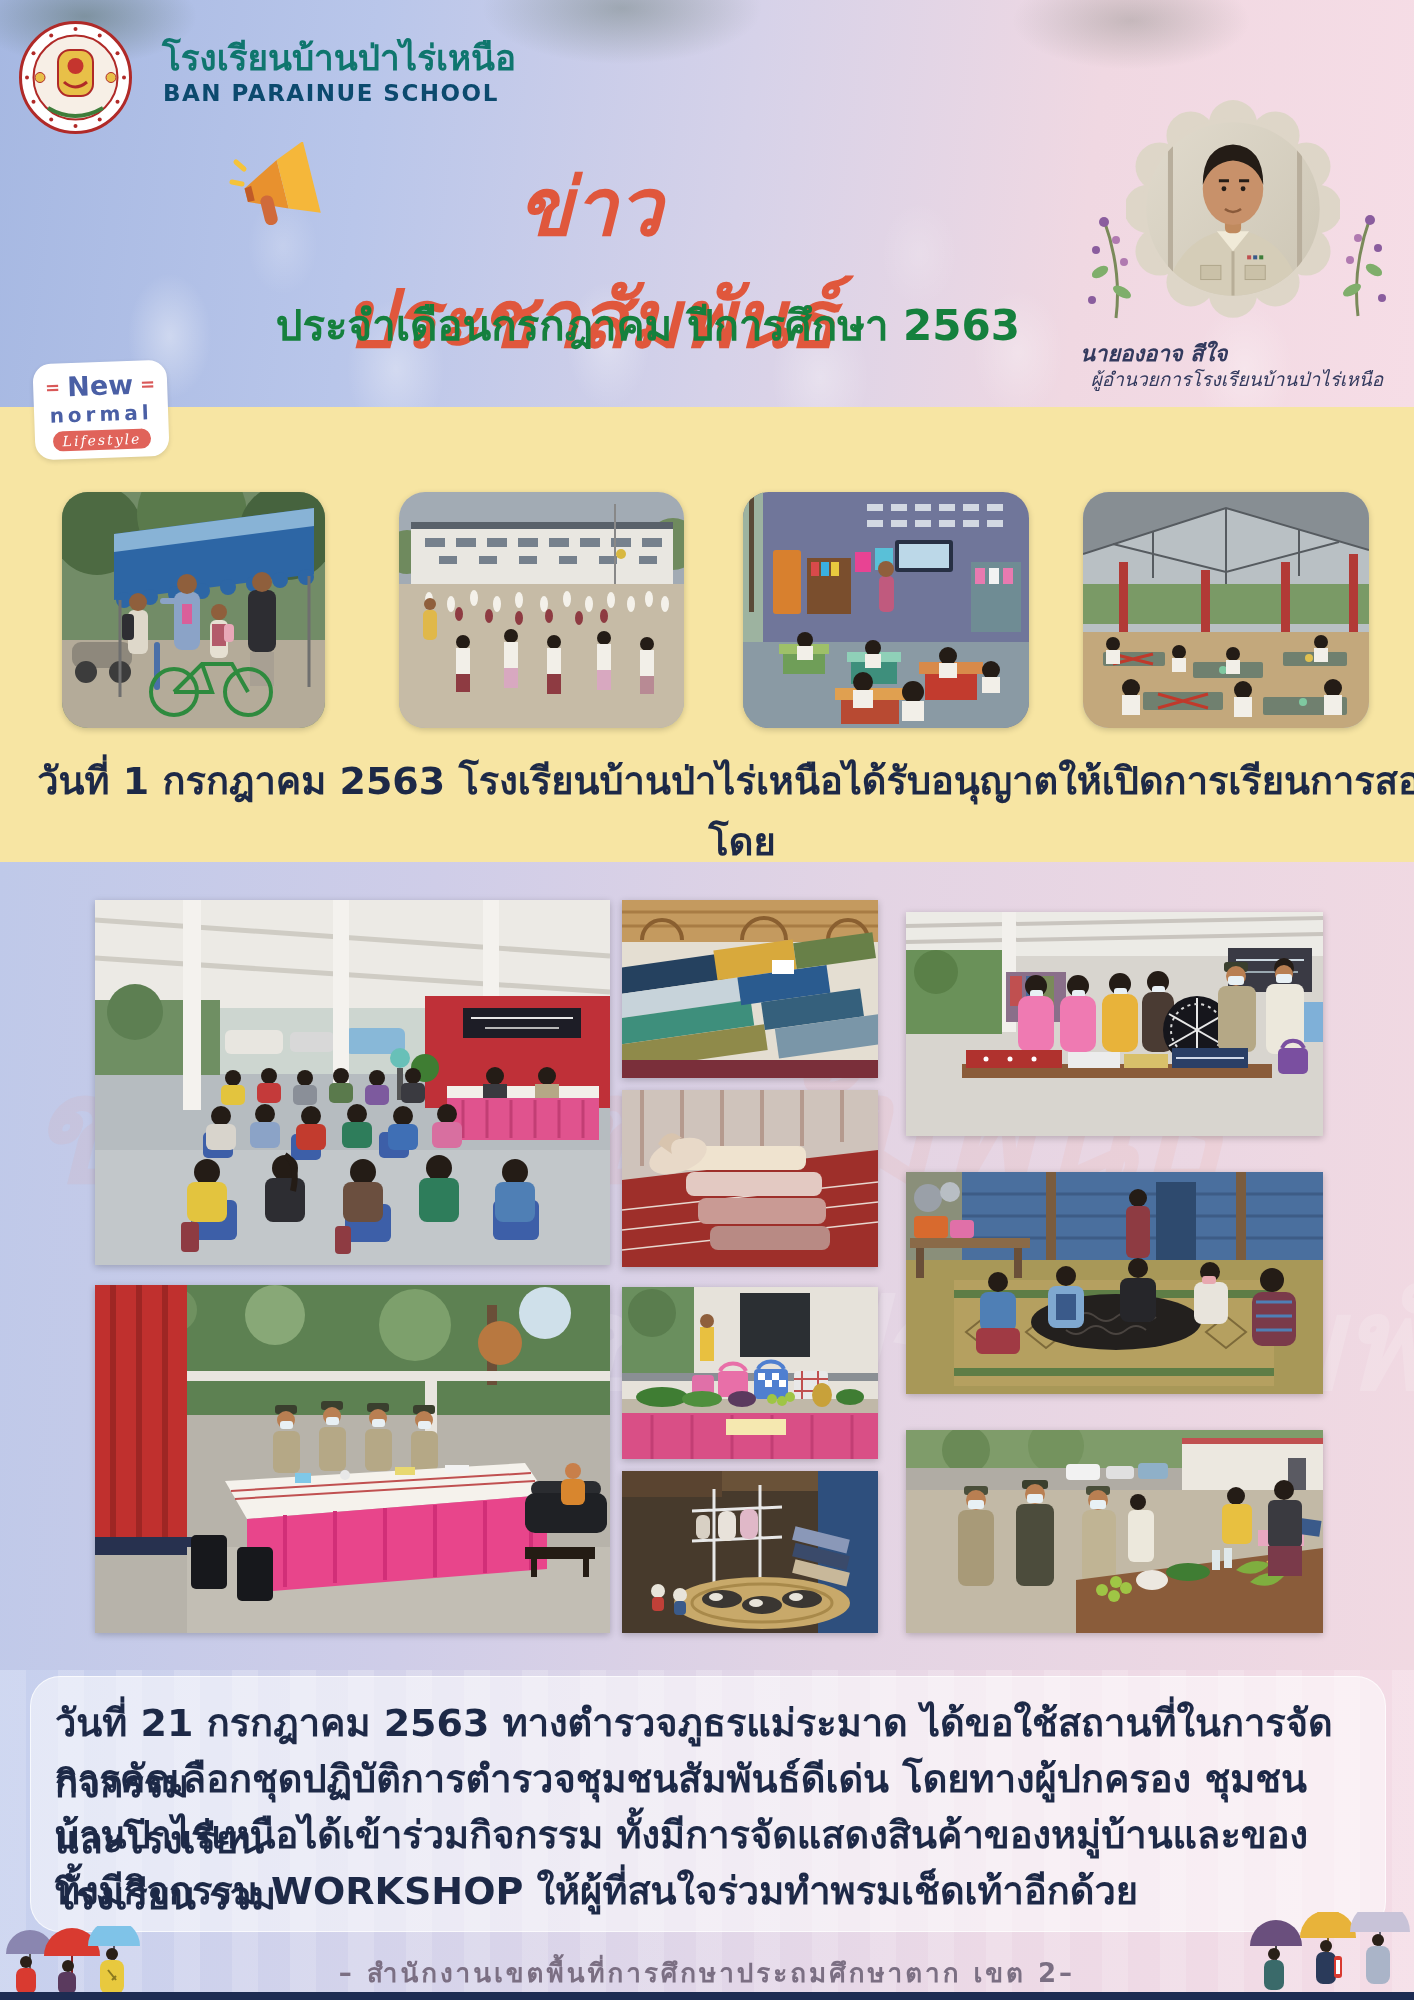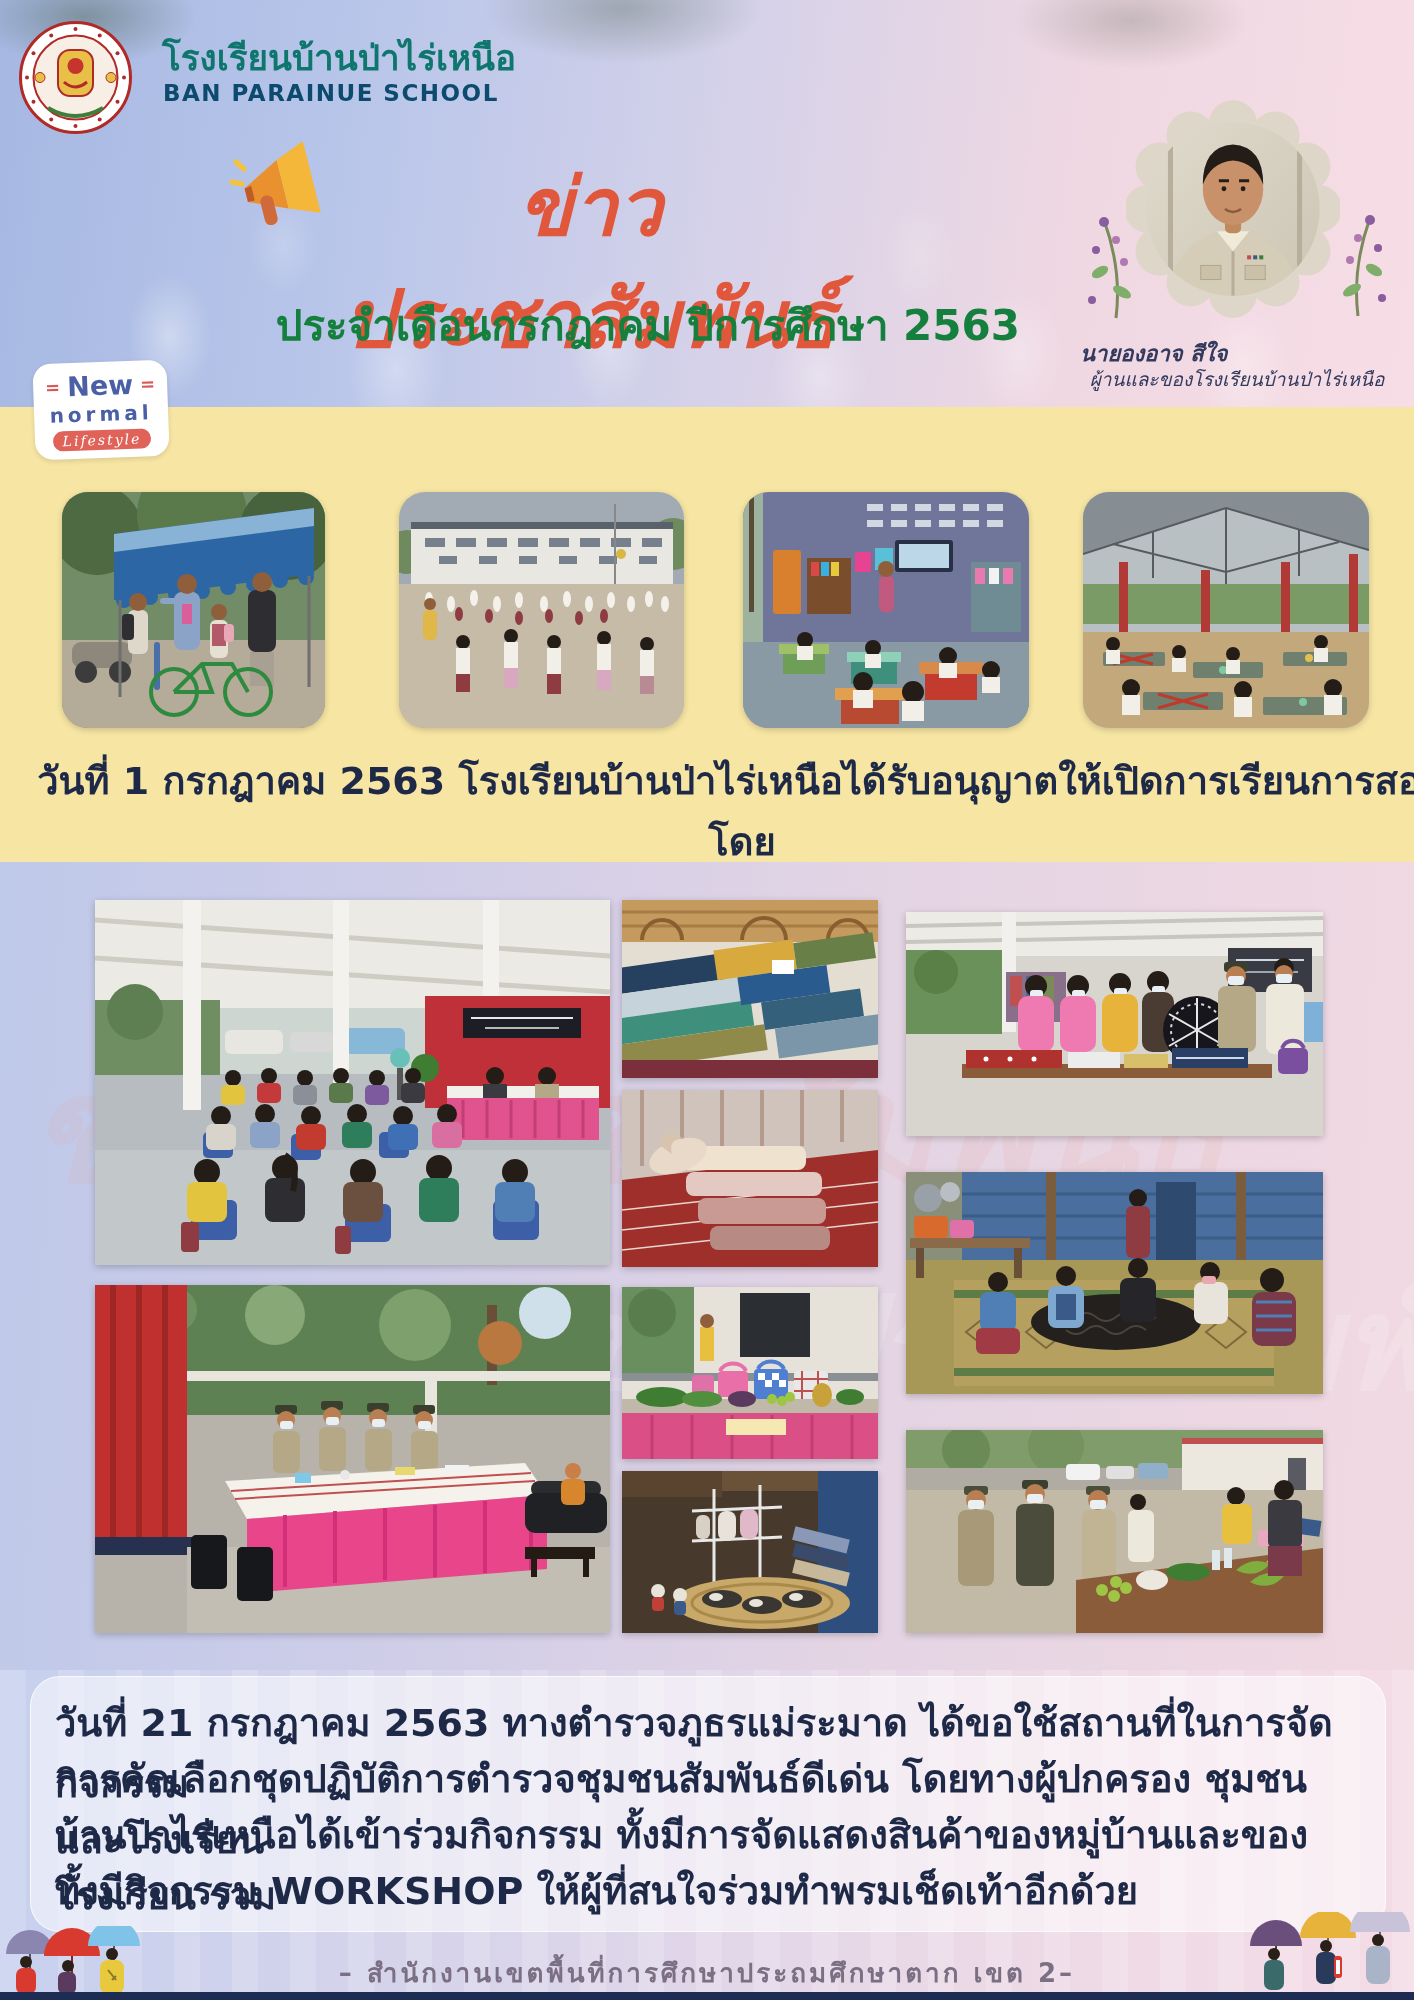--- a/index.html
+++ b/index.html
@@ -202,21 +202,21 @@
       <ellipse cx="106" cy="92" rx="30" ry="36" fill="#c8916a"></ellipse>
       <path d="M76,88 Q76,50 106,48 Q136,50 136,88 Q128,66 106,64 Q84,66 76,88 Z" fill="#241c16"></path>
       <line x1="92" y1="84" x2="102" y2="84" stroke="#241c16" stroke-width="3"></line>
       <line x1="112" y1="84" x2="122" y2="84" stroke="#241c16" stroke-width="3"></line>
       <circle cx="97" cy="92" r="2.4" fill="#241c16"></circle>
         <circle cx="116" cy="92" r="2.4" fill="#241c16"></circle>
       <path d="M98,112 q8,6 16,0" stroke="#8a5a3a" stroke-width="2.5" fill="none"></path>
     </g>
   </svg>
   <div class="dir-name">นายองอาจ สีใจ</div>
-  <div class="dir-title">ผู้านและของโรงเรียนบ้านป่าไร่เหนือ</div>
+  <div class="dir-title">ผู้อำนวยการโรงเรียนบ้านป่าไร่เหนือ</div>
 
   <div class="badge">
     <div class="b-new">New</div>
     <div class="b-normal">normal</div>
     <div class="b-life">Lifestyle</div>
   </div>
 
   <div class="photo" style="left:62px;top:492px;width:263px;height:236px;">
     <svg viewBox="0 0 263 236" preserveAspectRatio="none">
       <rect width="263" height="236" fill="#728c67"></rect>

